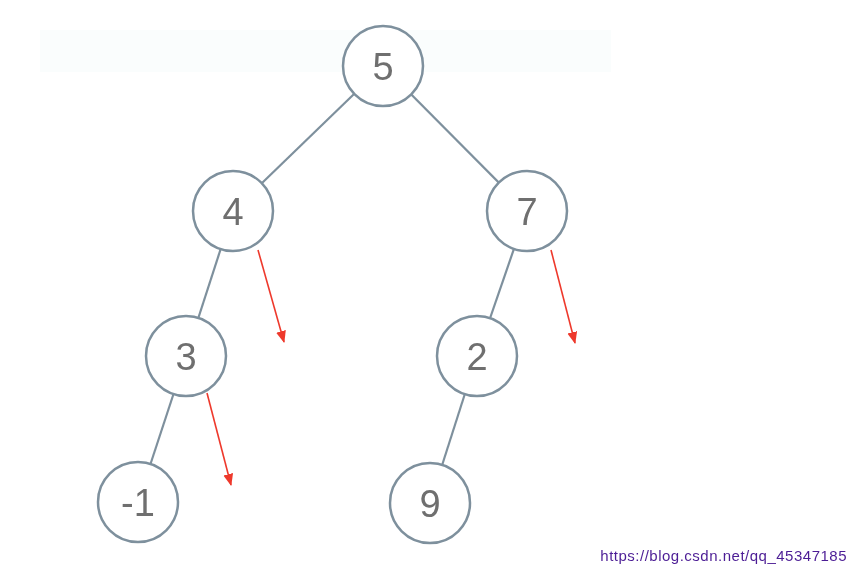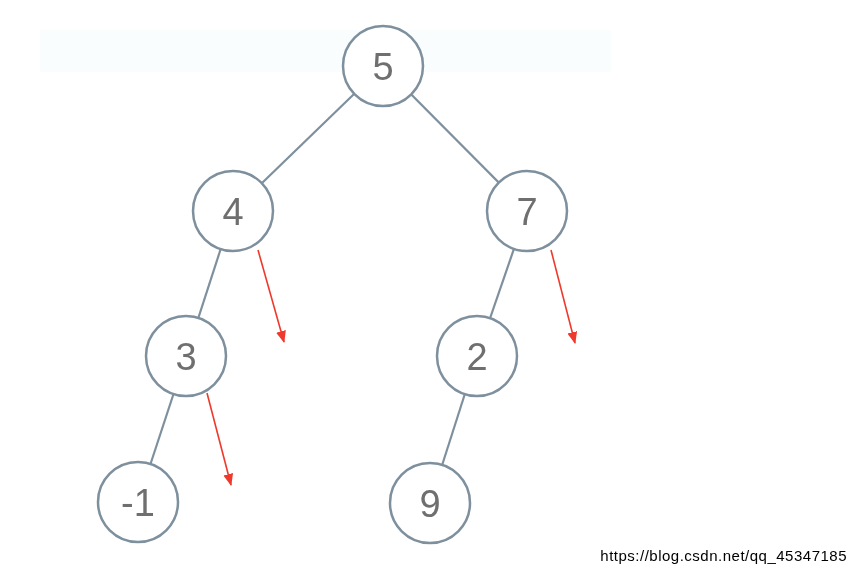--- a/index.html
+++ b/index.html
@@ -80,14 +80,14 @@
           <circle cx="138" cy="502" r="40" fill="#ffffff" stroke="#7e909d" stroke-width="2.5"></circle>
           <text x="138" y="503" text-anchor="middle" dominant-baseline="central" fill="#6f6f6f" font-size="38">-1</text>
         </g>
         <g>
           <circle cx="430" cy="503" r="40" fill="#ffffff" stroke="#7e909d" stroke-width="2.5"></circle>
           <text x="430" y="504" text-anchor="middle" dominant-baseline="central" fill="#6f6f6f" font-size="38">9</text>
         </g>
       </g>
   </svg>
 
-  <div class="watermark" style="color: #000000;">https://blog.csdn.net/qq_45347185</div>
+  <div class="watermark" style="color: #4c1d95;">https://blog.csdn.net/qq_45347185</div>
 </div>
 
 </body></html>

